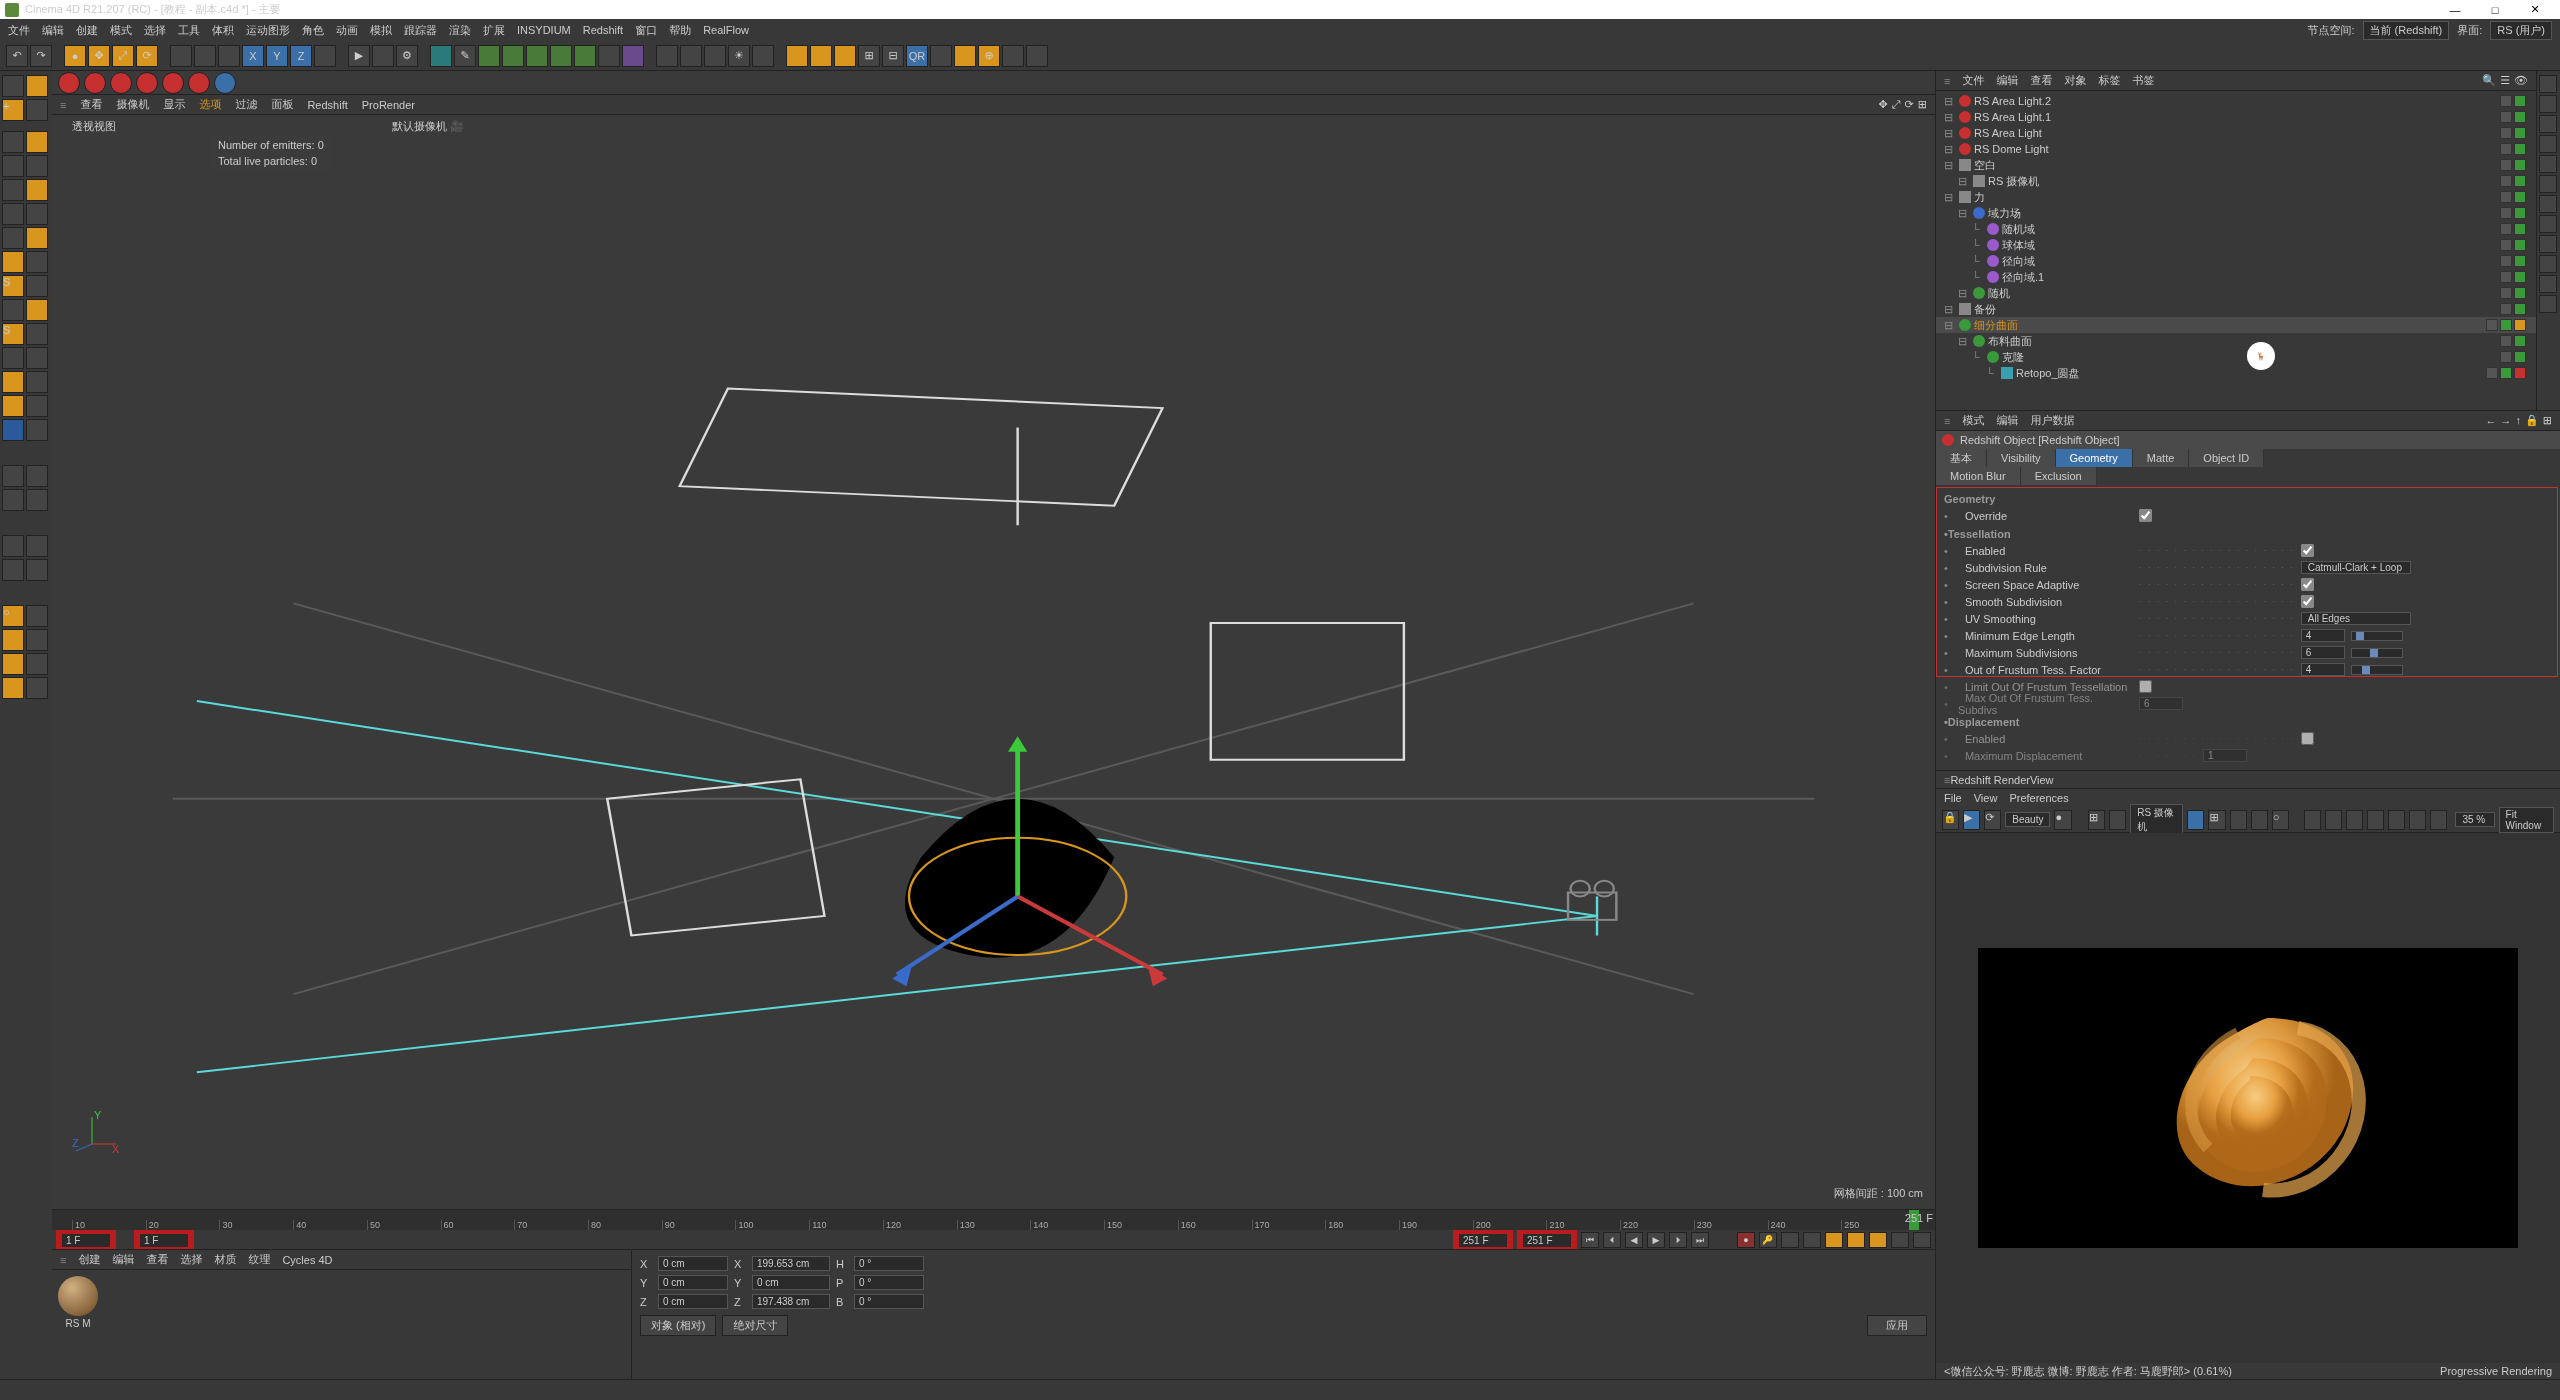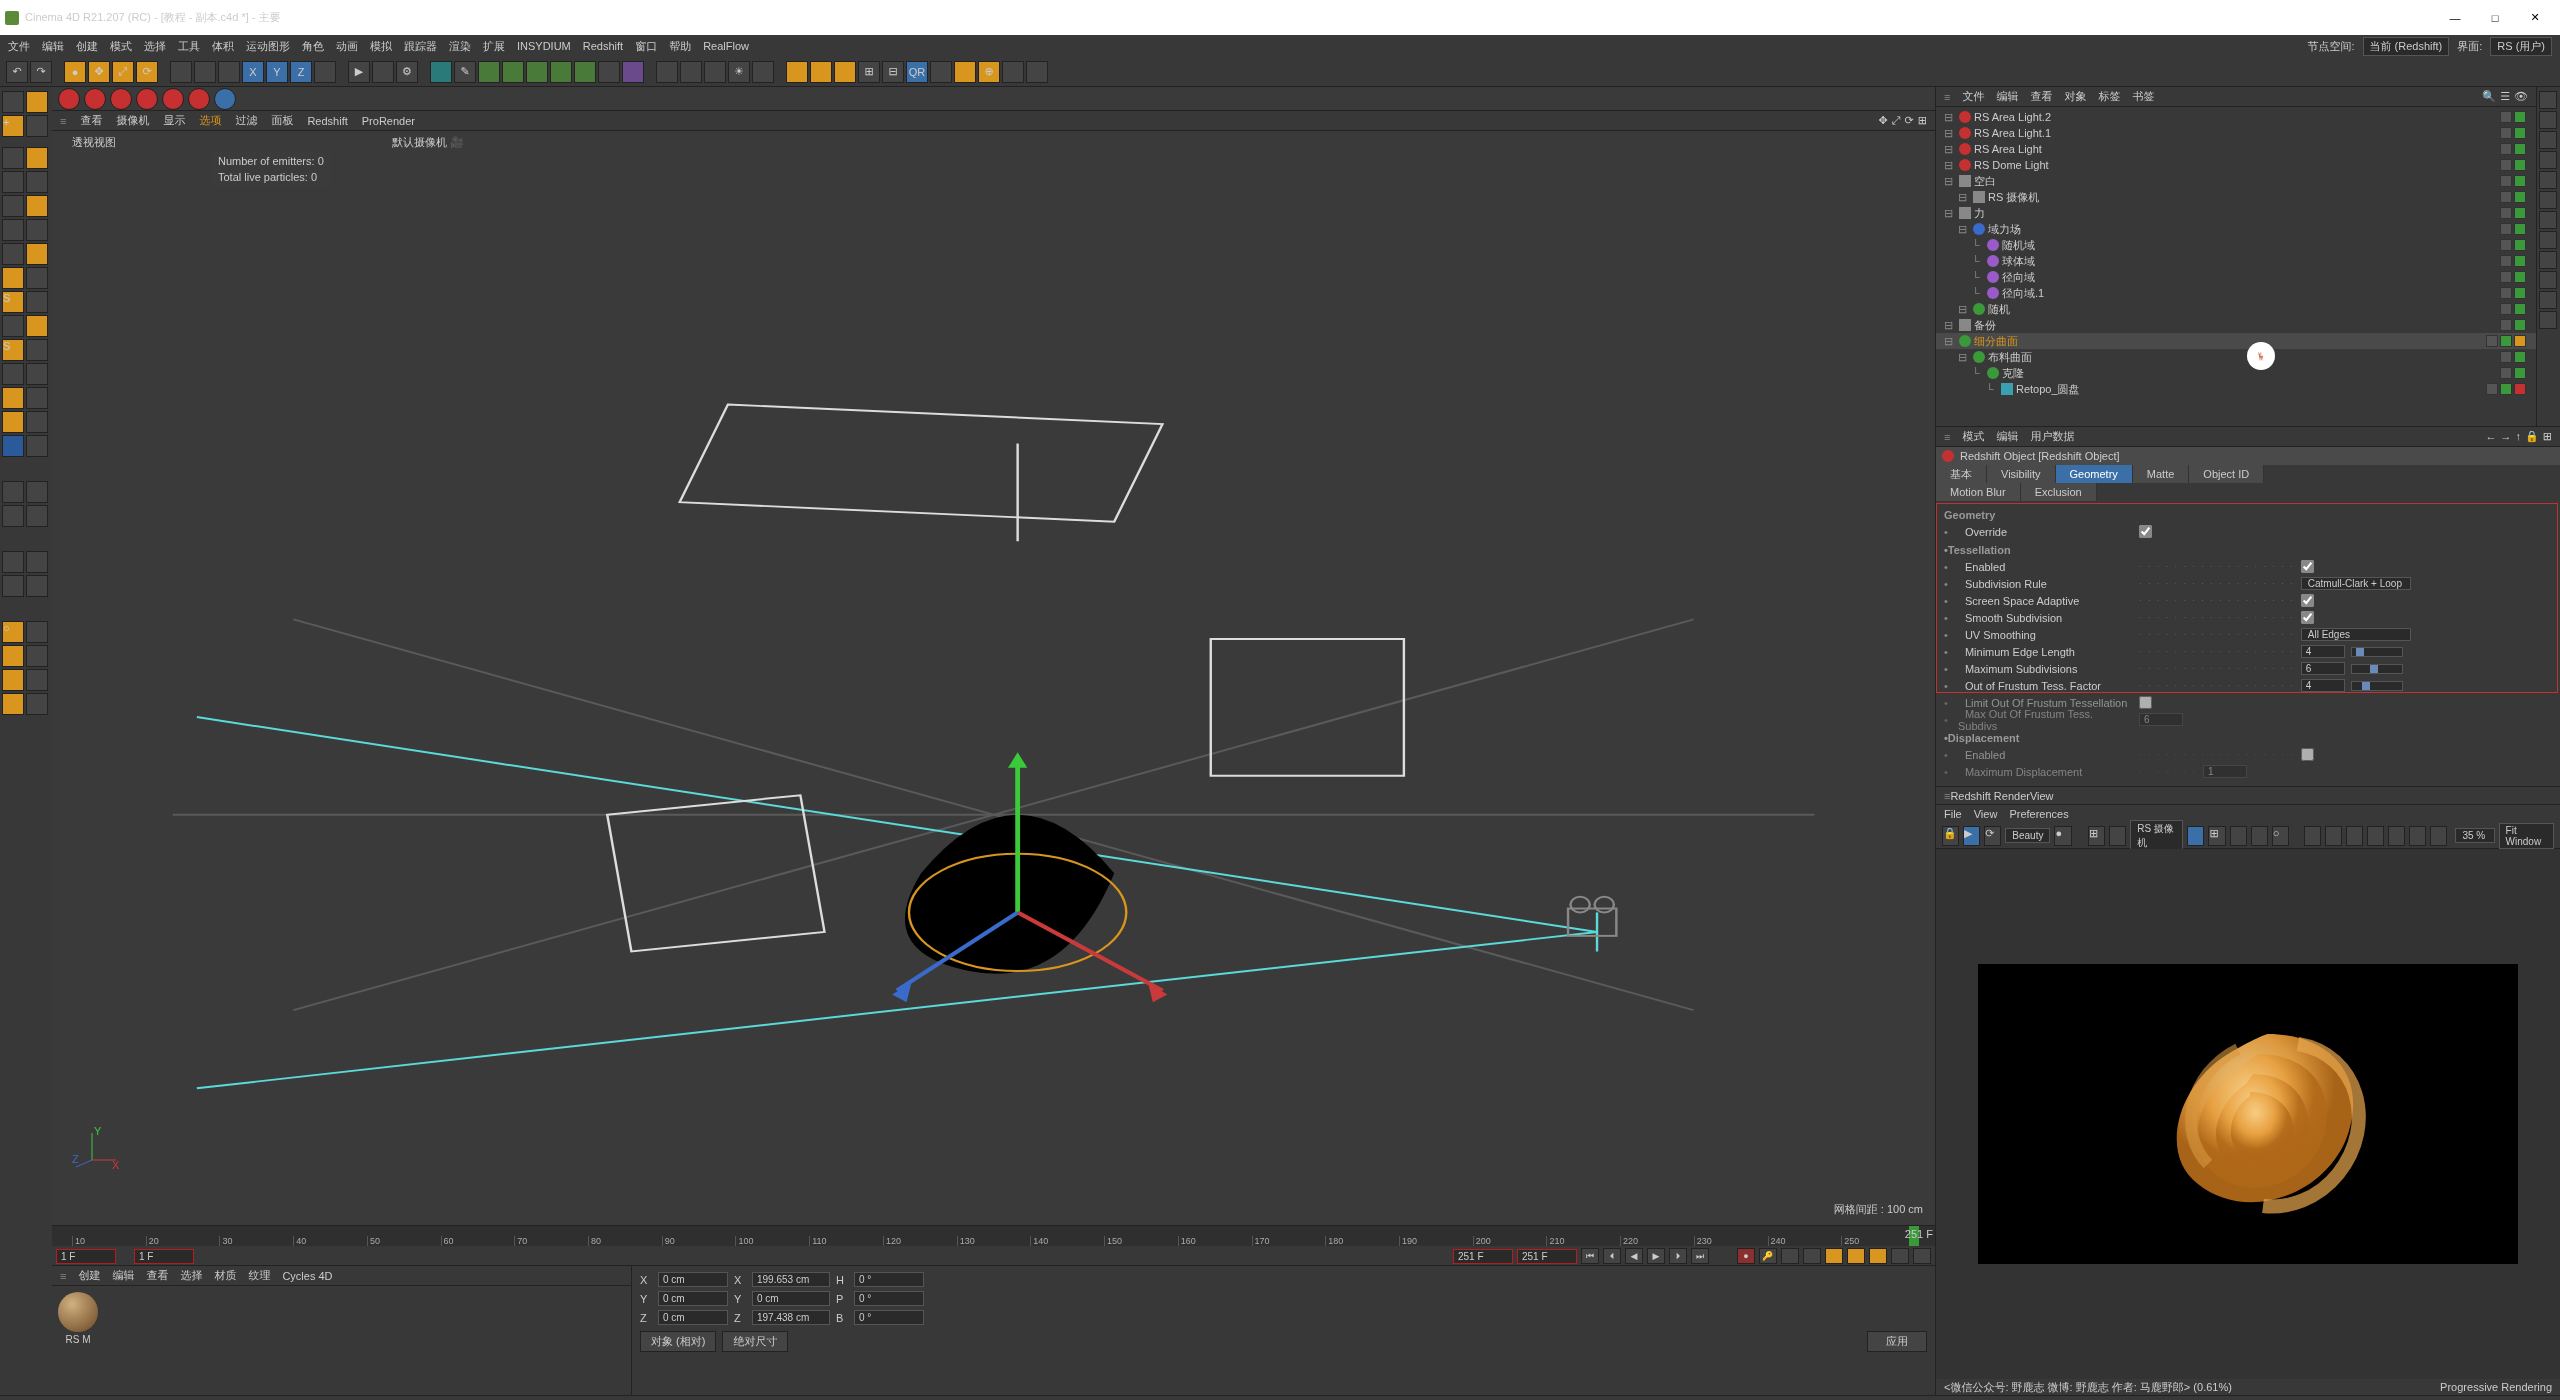--- a/index.html
+++ b/index.html
@@ -1,17 +1,17 @@
 <!DOCTYPE html>
 <html><head>
 <meta charset="utf-8">
 <style>
 *{margin:0;padding:0;box-sizing:border-box;font-family:"Microsoft YaHei",Arial,sans-serif;font-size:11px;color:#ccc;user-select:none}
 body{background:#383838;width:2560px;height:1400px;overflow:hidden;transform-origin:top left}
-.titlebar{height:35px;background:#fff;display:flex;align-items:center;padding:0 5px;color:#000}
+.titlebar{height:19px;background:#fff;display:flex;align-items:center;padding:0 5px;color:#000}
 .titlebar .title{flex:1;font-size:11px}
 .titlebar .wbtn{width:40px;text-align:center;color:#000}
 .menubar{height:22px;background:#383838;display:flex;align-items:center;padding:0 8px;gap:12px}
 .menubar span{color:#ccc;cursor:pointer}
 .menubar .right{margin-left:auto;display:flex;gap:8px;align-items:center}
 .menubar .dd{background:#2a2a2a;border:1px solid #555;padding:1px 6px}
 .toolbar{height:30px;background:#383838;display:flex;align-items:center;padding:0 6px;gap:2px;border-bottom:1px solid #222}
 .tbtn{width:22px;height:22px;background:#444;border:1px solid #222;display:inline-flex;align-items:center;justify-content:center;cursor:pointer}
 .tbtn.orange{background:#d8961e}
 .tbtn.blue{background:#3a6fa8}
@@ -30,21 +30,21 @@
 .vp-header .r{margin-left:auto;display:flex;gap:4px}
 .vp-canvas{flex:1;background:#3a3a3a;position:relative;overflow:hidden}
 .vp-label{position:absolute;color:#ccc;font-size:11px}
 .vp-info{position:absolute;top:20px;left:160px;color:#e8a030;font-size:11px;background:rgba(60,60,60,.6);padding:2px 6px;line-height:16px}
 .vp-axis{position:absolute;bottom:50px;left:20px}
 .vp-grid-info{position:absolute;bottom:8px;right:12px;color:#ccc}
 .timeline{height:40px;background:#383838;border-top:1px solid #222}
 .tl-ruler{height:20px;background:#2f2f2f;position:relative;display:flex;align-items:flex-end;padding:0 20px}
 .tl-tick{flex:1;border-left:1px solid #555;font-size:9px;padding-left:2px;color:#aaa}
 .tl-ctrl{height:20px;display:flex;align-items:center;padding:0 4px;gap:4px}
-.tl-ctrl input{background:#2a2a2a;border:1px solid #b91c1c;color:#ccc;width:60px;padding:1px 4px;font-size:10px}
+.tl-ctrl input{background:#2a2a2a;border:6px solid #b91c1c;color:#ccc;width:60px;padding:1px 4px;font-size:10px}
 .tl-ctrl .pb{width:18px;height:16px;background:#444;border:1px solid #222;display:inline-flex;align-items:center;justify-content:center;font-size:9px}
 .bottom-panels{height:130px;display:flex;background:#383838;border-top:1px solid #222}
 .mat-panel{width:580px;border-right:1px solid #222}
 .mat-head{height:20px;display:flex;align-items:center;gap:12px;padding:0 8px;border-bottom:1px solid #222}
 .mat-body{padding:6px;display:flex;gap:8px}
 .mat-ball{width:40px;height:40px;border-radius:50%;background:radial-gradient(circle at 35% 30%,#d0b080,#6a4520)}
 .coord-panel{flex:1;padding:4px 8px}
 .coord-head{display:flex;gap:40px;padding:2px 0;color:#aaa}
 .coord-row{display:flex;gap:6px;align-items:center;padding:2px 0}
 .coord-row label{width:12px}

